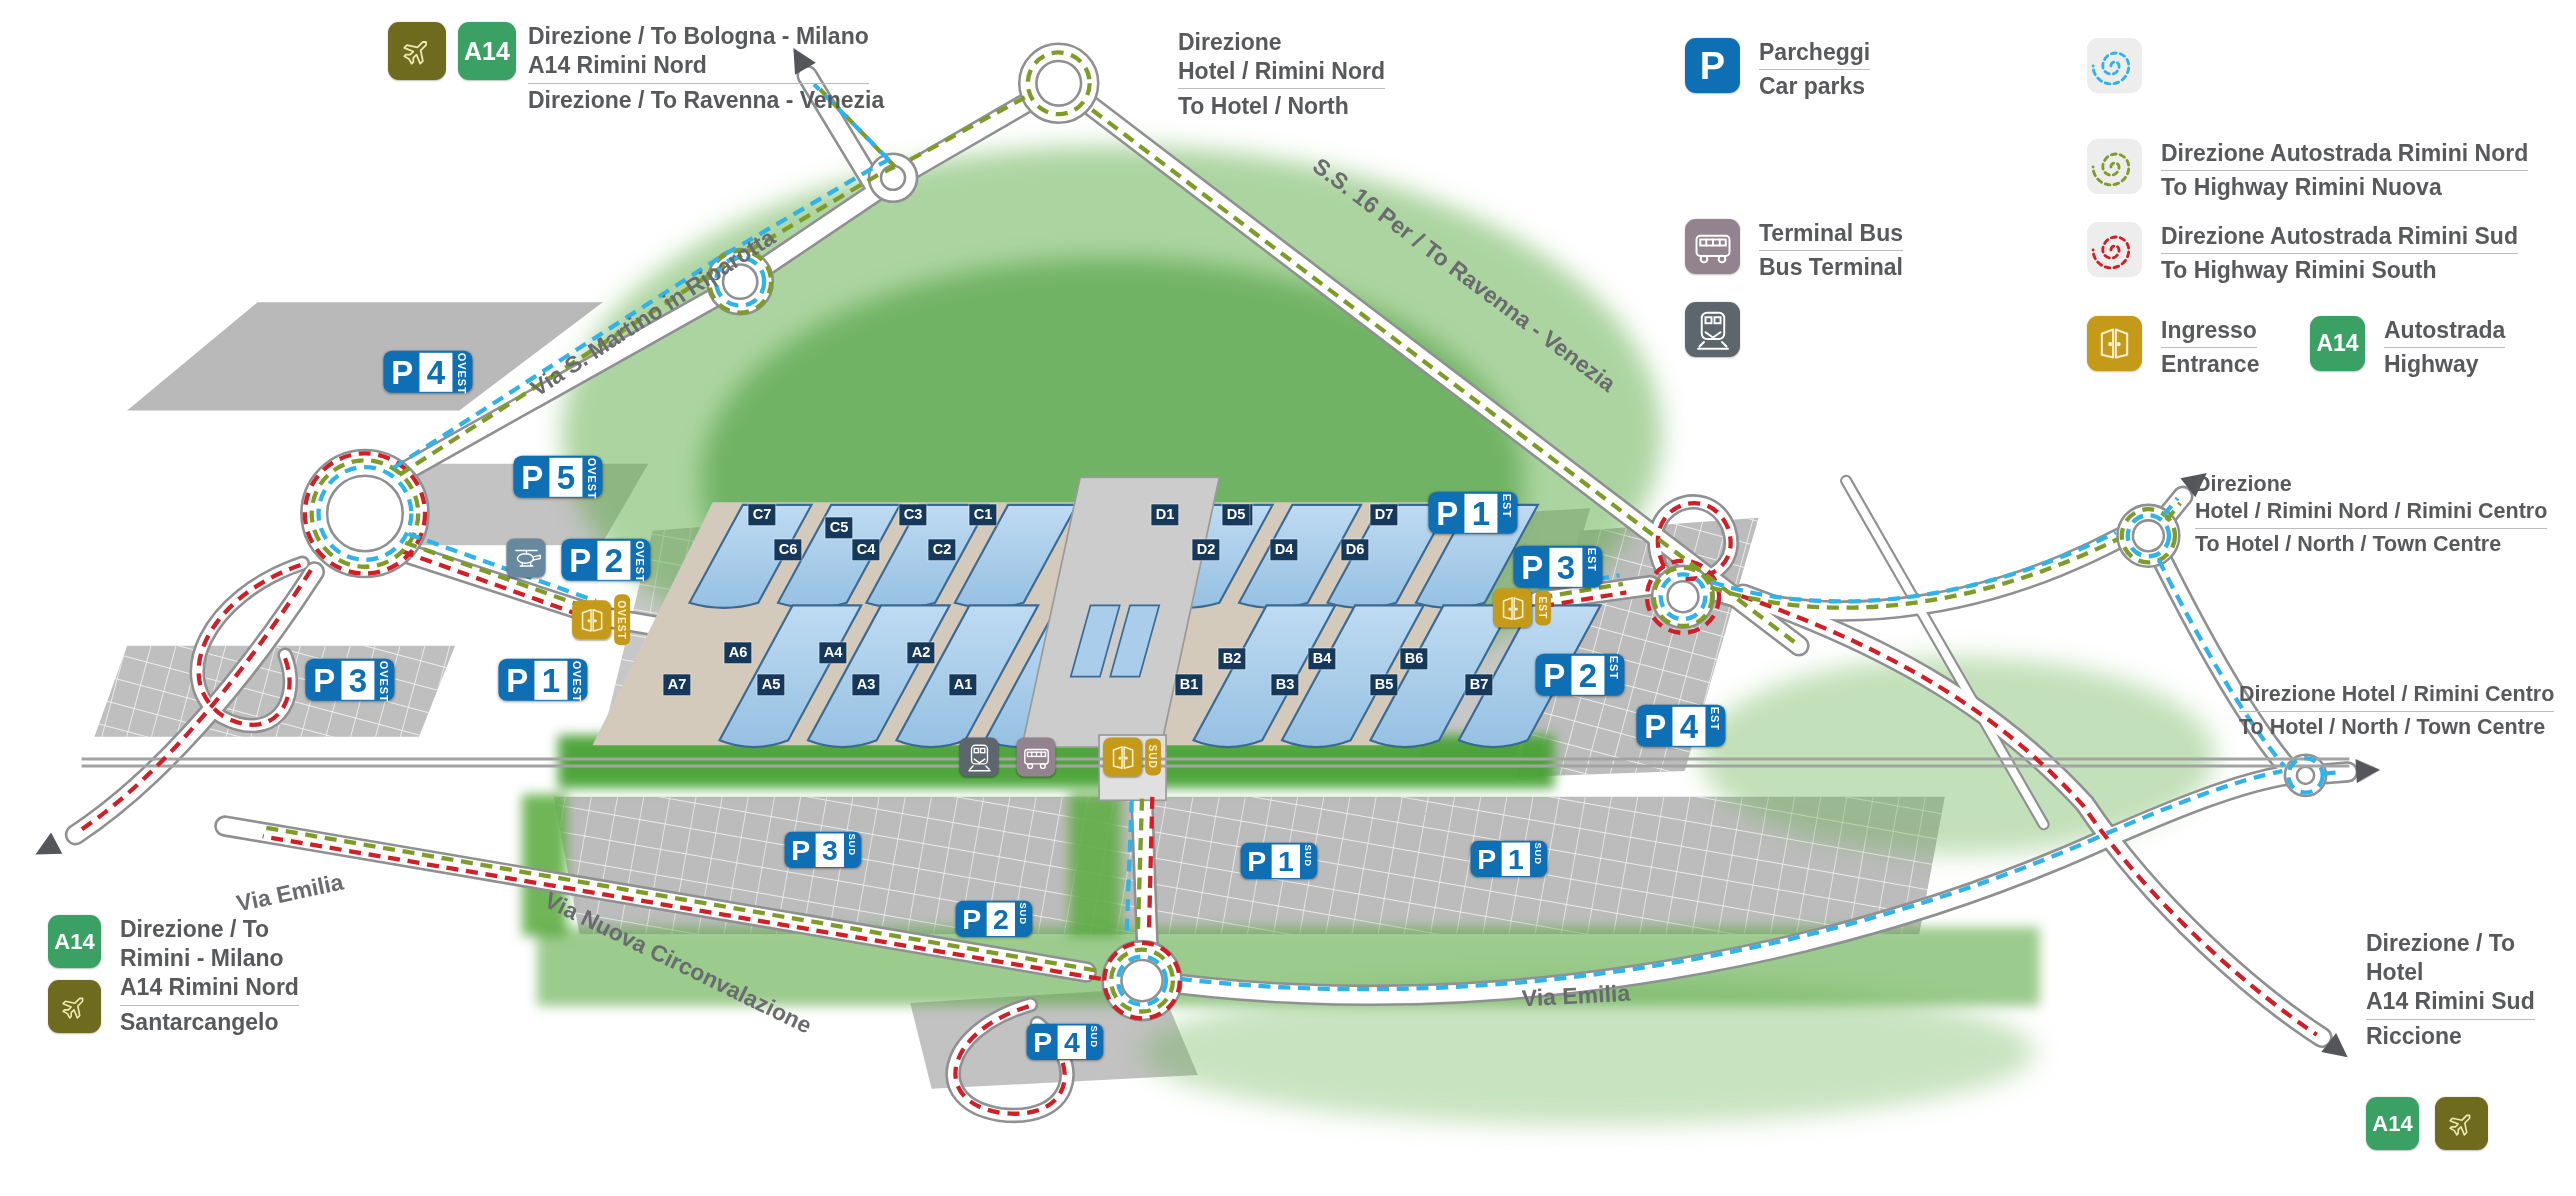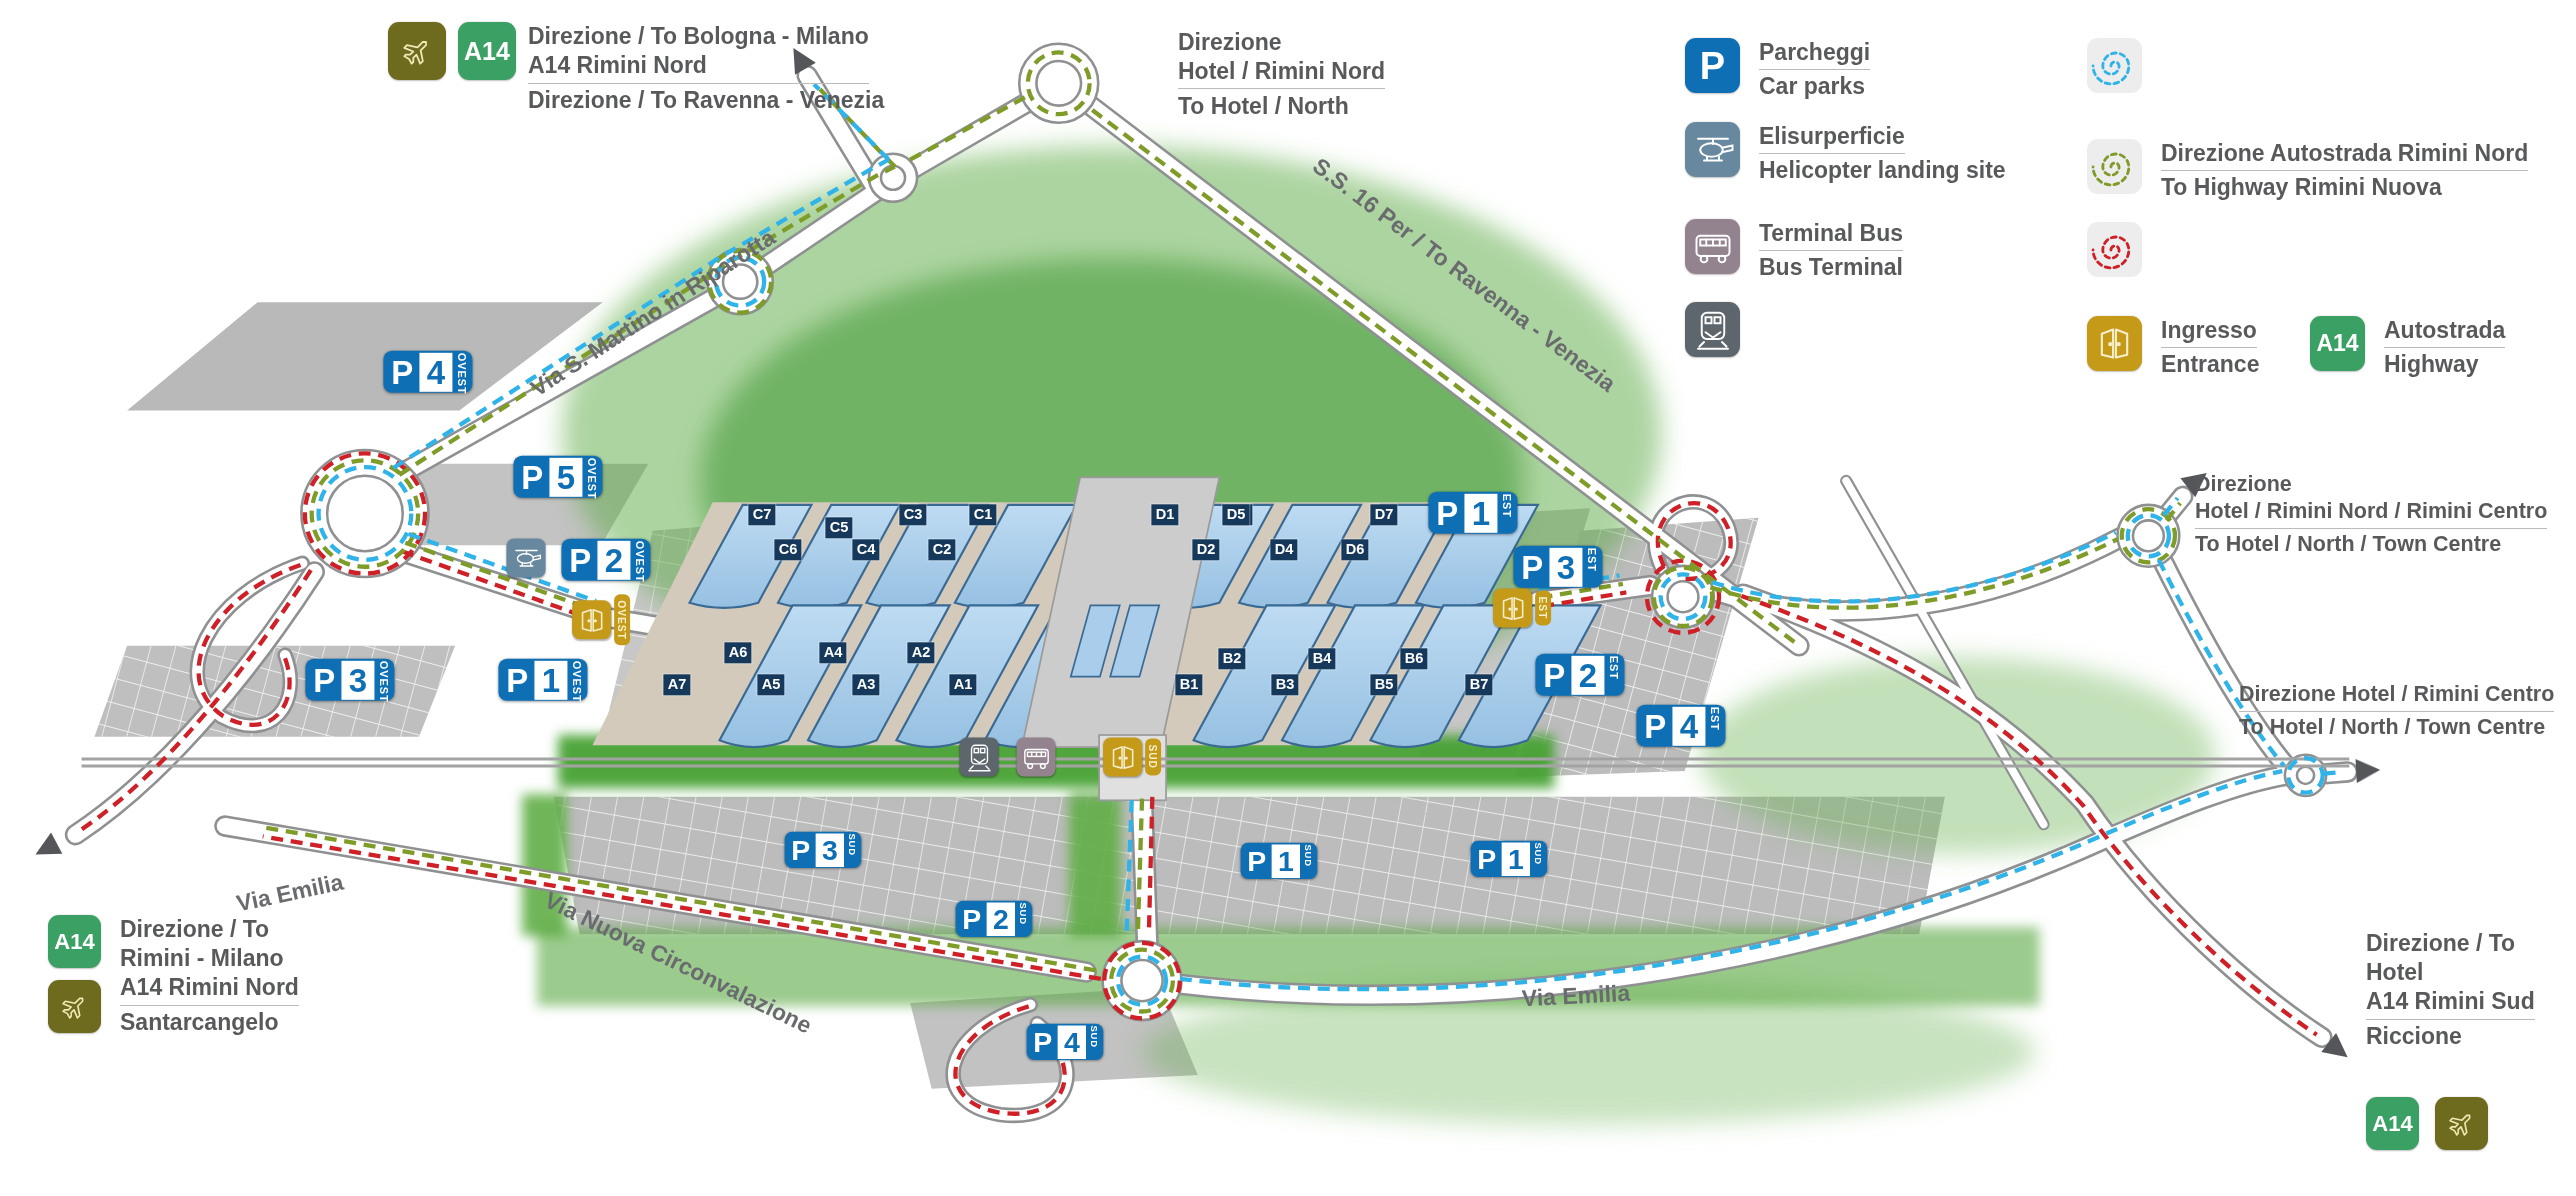--- a/index.html
+++ b/index.html
@@ -455,35 +455,20 @@
 
 <div class="lrow" style="left:1685px;top:38px">
   <span class="lic pblue">
         <span class="pletter">P</span>
       </span>
   <div class="ltxt">
         <div class="it">Parcheggi</div>
     <div>Car parks</div>
       </div>
 </div>
-<div class="lrow" style="left:1685px;top:122px">
-  <span class="lic heli-bg">
-    <svg width="48" height="48" viewBox="0 0 64 64" fill="none" stroke="#fff" stroke-width="2.6" stroke-linecap="round">
-      <line x1="12" y1="17" x2="52" y2="17"></line>
-          <line x1="32" y1="17" x2="32" y2="24"></line>
-      <ellipse cx="30" cy="32" rx="15" ry="9"></ellipse>
-          <path d="M44,29 L58,26 L58,32 L44,35"></path>
-      <path d="M20,46 L44,46 M24,41 L24,46 M40,41 L40,46"></path>
-    </svg>
-      </span>
-  <div class="ltxt">
-        <div class="it">Elisurperficie</div>
-    <div>Helicopter landing site</div>
-      </div>
-</div>
 <div class="lrow" style="left:1685px;top:219px">
   <span class="lic bus-bg">
     <svg width="48" height="48" viewBox="0 0 64 64" fill="none" stroke="#fff" stroke-width="2.6" stroke-linecap="round">
       <rect x="10" y="17" width="44" height="27" rx="5"></rect>
           <rect x="15" y="22" width="34" height="8"></rect>
       <line x1="23" y1="22" x2="23" y2="30"></line>
           <line x1="32" y1="22" x2="32" y2="30"></line>
           <line x1="41" y1="22" x2="41" y2="30"></line>
       <circle cx="20" cy="48" r="4.5"></circle>
           <circle cx="44" cy="48" r="4.5"></circle>
@@ -523,20 +508,24 @@
         <div class="it">Direzione Autostrada Rimini Nord</div>
     <div>To Highway Rimini Nuova</div>
       </div>
 </div>
 <div class="lrow" style="left:2087px;top:222px">
   <span class="lic spiral">
     <svg width="52" height="52" viewBox="0 0 64 64">
       <path d="M32,32 m-5,0 a5,5 0 1,1 10,0 a10,10 0 1,1 -20,0 a16,16 0 1,1 32,0 a22,22 0 1,1 -44,0" fill="none" stroke="#cf2027" stroke-width="3.5" stroke-dasharray="6 5" stroke-linecap="round"></path>
     </svg>
       </span>
+  <div class="ltxt">
+        <div class="it">Direzione Autostrada Rimini Sud</div>
+    <div>To Highway Rimini South</div>
+      </div>
 </div>
 <div class="lrow" style="left:2087px;top:316px">
   <span class="lic gold">
     <svg width="45" height="45" viewBox="0 0 64 64" fill="none" stroke="#f6eecb" stroke-width="3" stroke-linejoin="round">
       <path d="M30,12 L14,18 L14,48 L30,52 Z"></path>
           <path d="M34,12 L50,18 L50,48 L34,52 Z"></path>
       <circle cx="26" cy="33" r="1.5" fill="#f6eecb"></circle>
           <circle cx="38" cy="33" r="1.5" fill="#f6eecb"></circle>
     </svg>
       </span>

